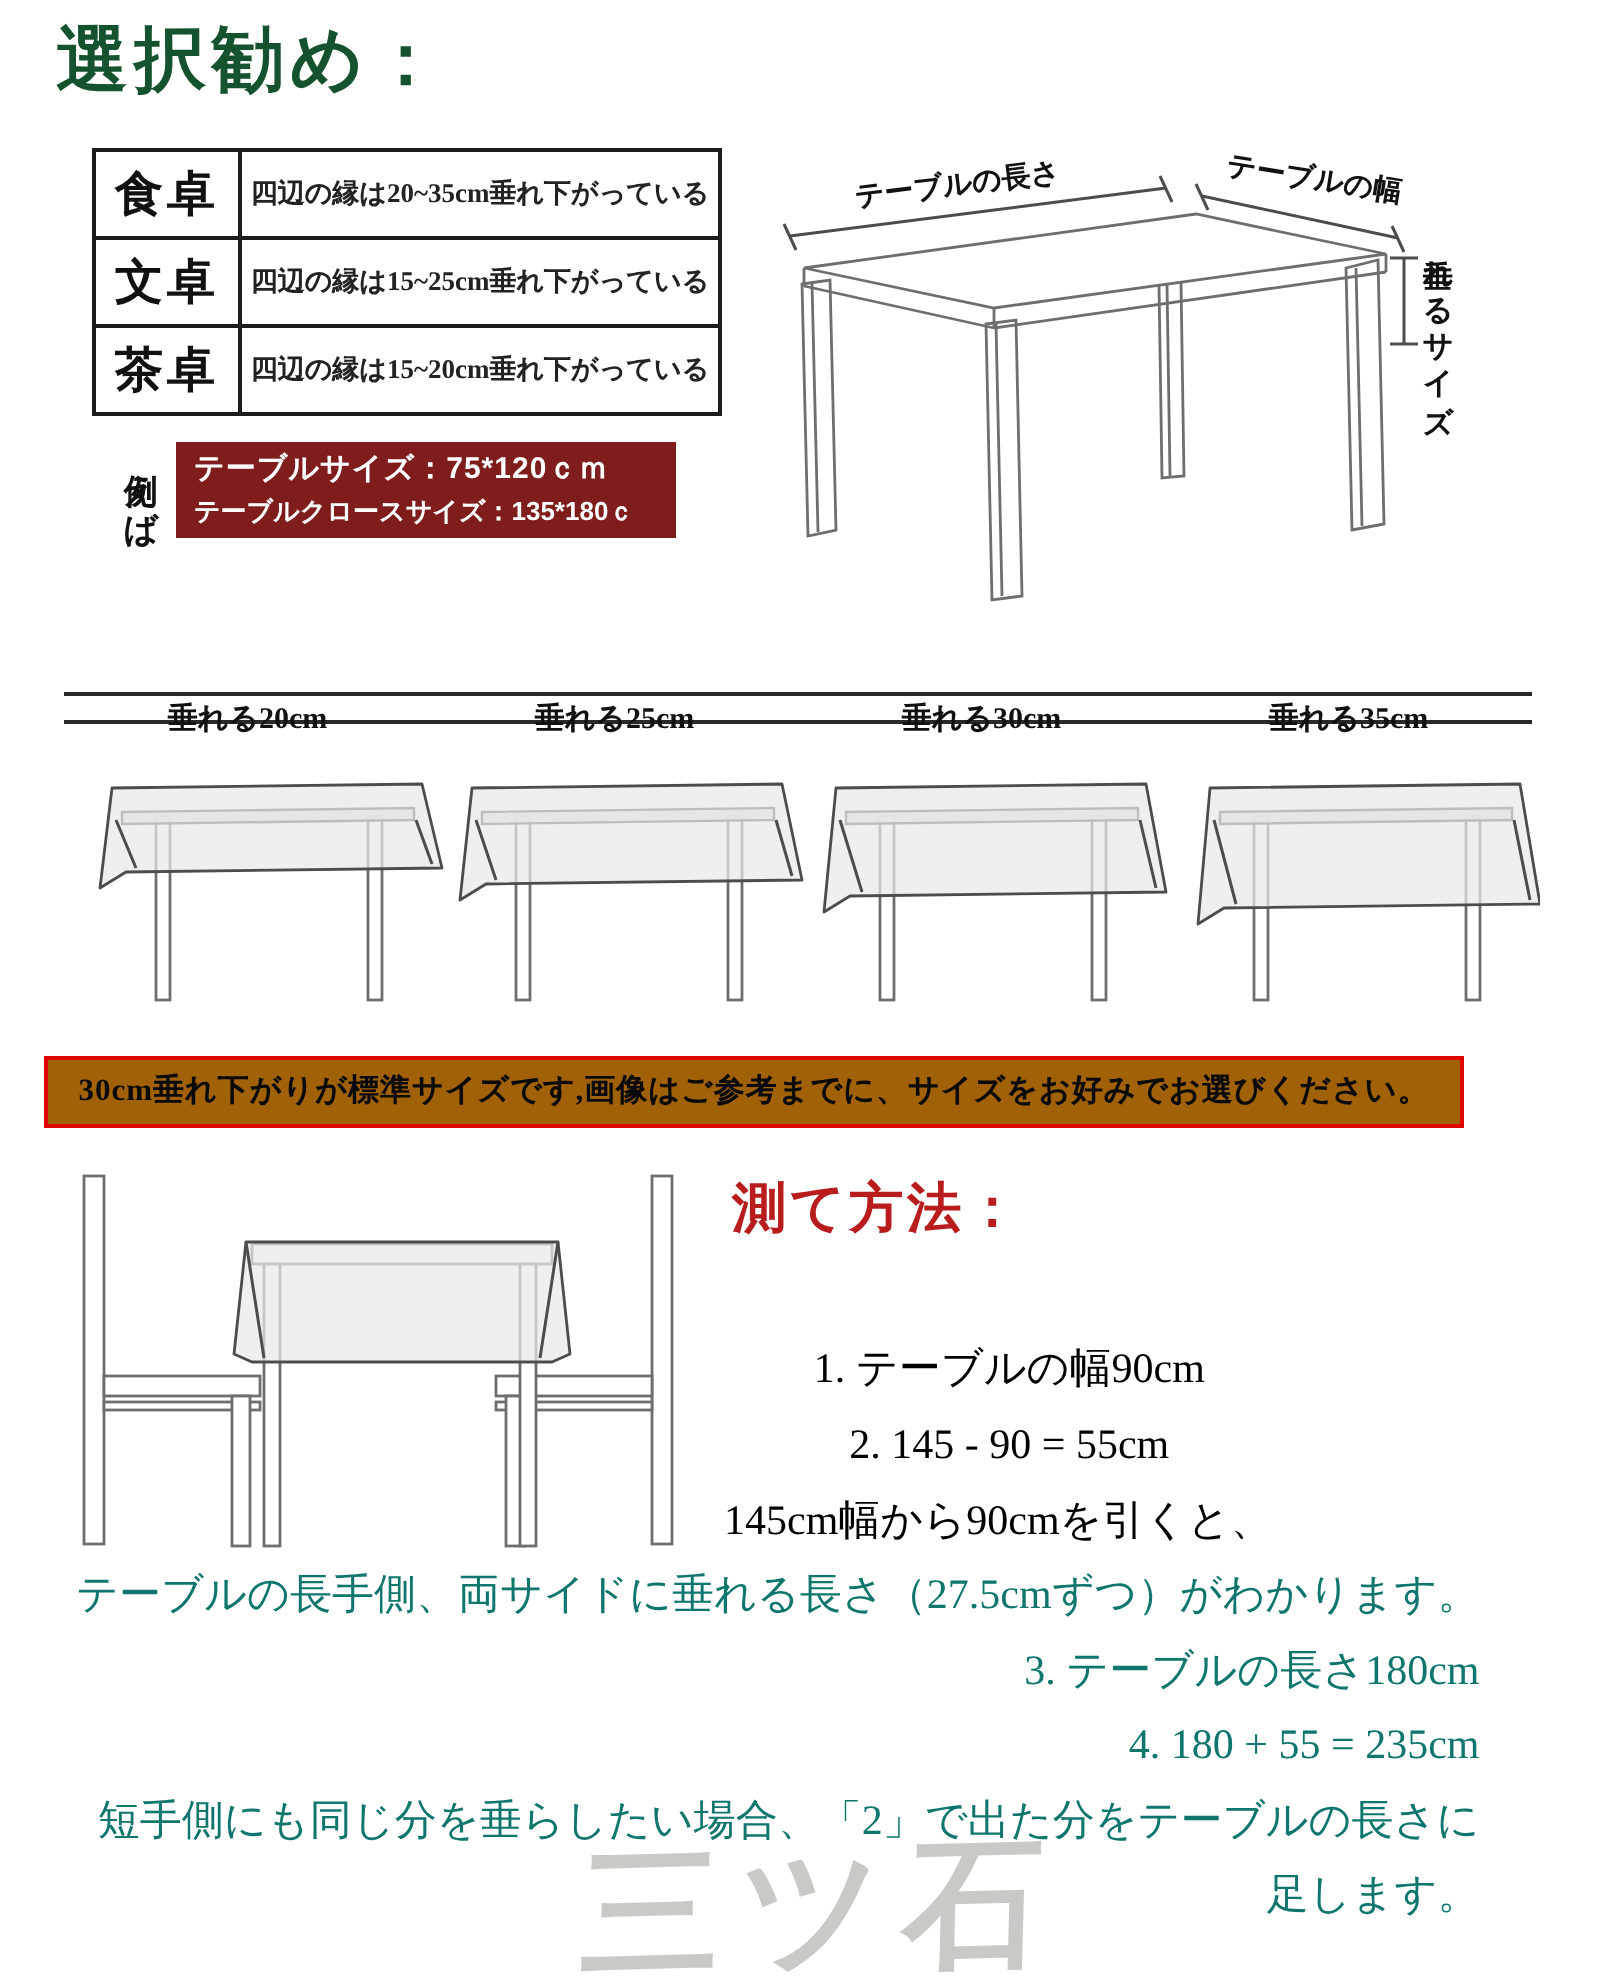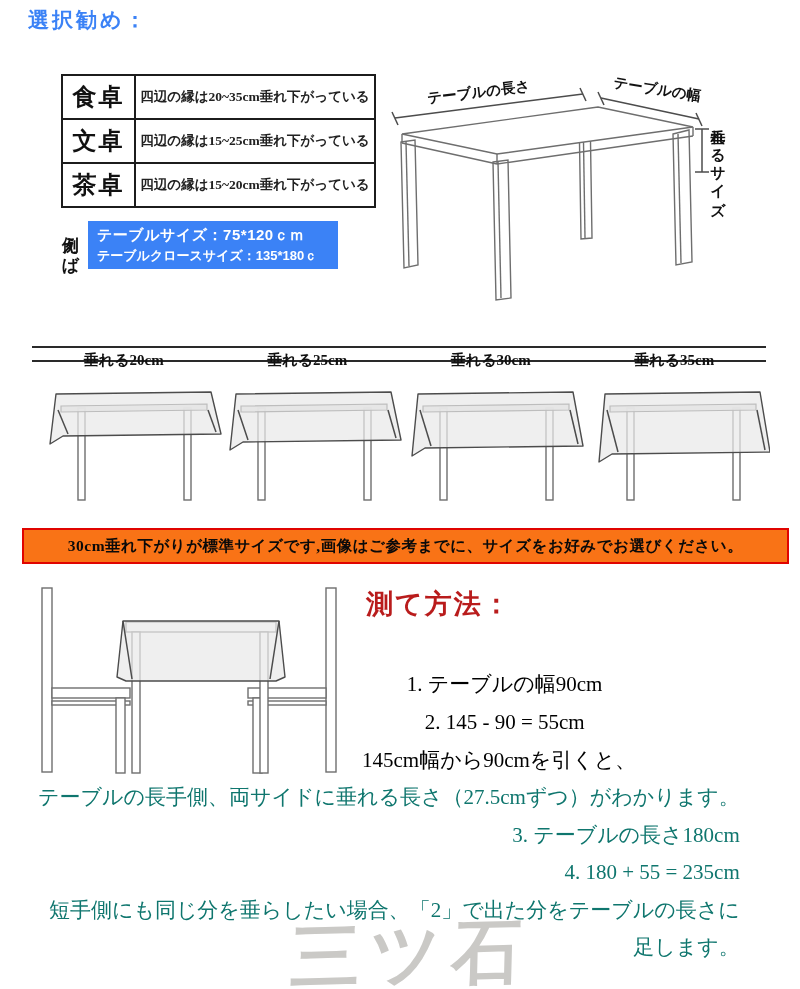--- a/index.html
+++ b/index.html
@@ -1,25 +1,25 @@
 <!DOCTYPE html>
 <html><head>
 <meta charset="utf-8">
 <style>
   * { margin:0; padding:0; box-sizing:border-box; }
   html,body { background:#ffffff; }
   body { font-family:"Liberation Serif","DejaVu Serif",serif; }
   .page { position:relative; width:800px; height:989px; background:#fff; overflow:hidden; }
 
-  .title { position:absolute; left:28px; top:6px; font-size:21px; font-weight:bold;
-           color:#3b82f6; letter-spacing:3px; }
+  .title { position:absolute; left:28px; top:6px; font-size:36px; font-weight:bold;
+           color:#14532d; letter-spacing:3px; }
 
   
   .rec-table { position:absolute; left:46px; top:74px; width:315px; height:130px;
-               border-collapse:collapse;margin-left:15px; }
+               border-collapse:collapse; }
   .rec-table td { border:2px solid #1c1c1c; }
   .rec-table .type { width:73px; text-align:center; font-size:24px; font-weight:bold;
                      letter-spacing:2px; color:#111; }
   .rec-table .desc { text-align:center; font-size:13.5px; font-weight:bold; color:#222;
                      padding:12px 4px; }
 
   
   .diagram { position:absolute; left:385px; top:72px; width:412px; height:240px; }
   .diagram svg { position:absolute; left:0; top:0; }
   .lbl-length { position:absolute; left:42px; top:8px; width:150px; font-size:14.5px;
@@ -27,37 +27,37 @@
   .lbl-width  { position:absolute; left:228px; top:9px; width:100px; font-size:14.5px;
                 font-weight:bold; color:#111; transform:rotate(9deg); white-space:nowrap; }
   .lbl-drop   { position:absolute; left:323px; top:46px; height:120px; font-size:15px;
                 font-weight:bold; color:#111; writing-mode:vertical-rl;
                 text-orientation:upright; letter-spacing:1px; }
 
   
   .example-label { position:absolute; left:59px; top:224px; font-size:17px; font-weight:bold;
                    color:#111; writing-mode:vertical-rl; text-orientation:upright; }
   .example-box { position:absolute; left:88px; top:221px; width:250px; height:48px;
-                 background:#3b82f6; color:#fff; padding:3px 9px;
+                 background:#7f1d1d; color:#fff; padding:3px 9px;
                  font-family:"Liberation Sans","DejaVu Sans",sans-serif; }
   .example-box .l1 { font-size:15px; font-weight:bold; line-height:22px; letter-spacing:.5px; }
   .example-box .l2 { font-size:13px; font-weight:bold; line-height:19px; }
 
   
   .drape-header { position:absolute; left:32px; top:346px; width:734px; height:16px;
                   border-top:2px solid #2a2a2a; border-bottom:2px solid #2a2a2a;
                   display:flex; }
   .drape-header .cell { width:25%; text-align:center; font-size:15px; font-weight:bold;
                         color:#111; line-height:24px; }
 
   .drape-illos { position:absolute; left:30px; top:382px; }
 
   
-  .banner { position:absolute; left:22px; top:528px; width:767px; height:36px;
-            background:#f97316; border:2px solid #e00400; color:#0a0a0a;
+  .banner { position:absolute; left:22px; top:528px; width:710px; height:36px;
+            background:#a16207; border:2px solid #e00400; color:#0a0a0a;
             font-size:15.5px; font-weight:600; text-align:center; line-height:32px;
             letter-spacing:.5px; }
 
   
   .measure-illo { position:absolute; left:20px; top:582px; }
   .measure-heading { position:absolute; left:366px; top:586px; font-size:27px;
                      font-weight:bold; color:#b91c1c; letter-spacing:2px; }
   .steps { position:absolute; left:362px; top:665px; font-size:21px; color:#000;
            line-height:38px; white-space:nowrap; }
   .steps .indent { padding-left:11px;text-align:center; }

